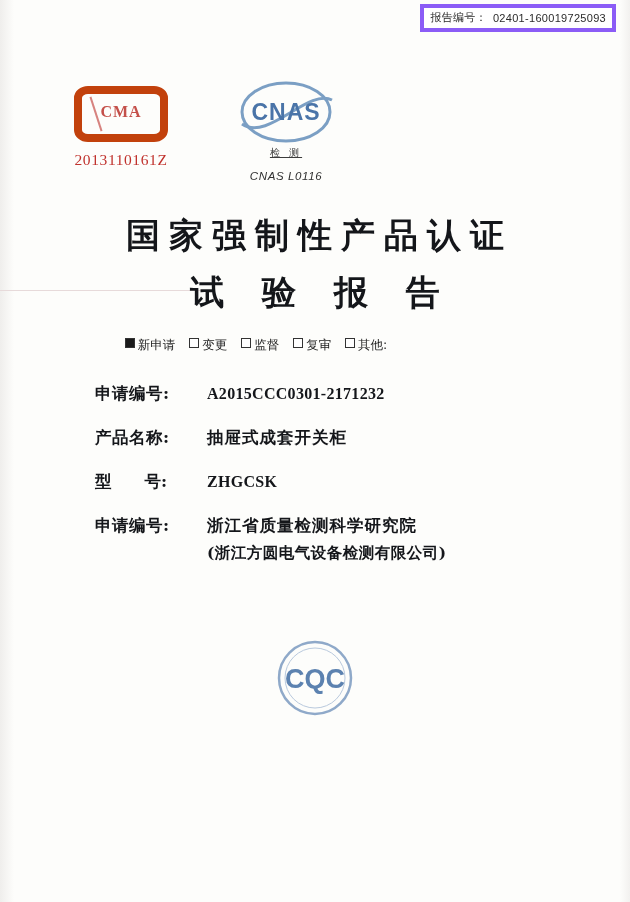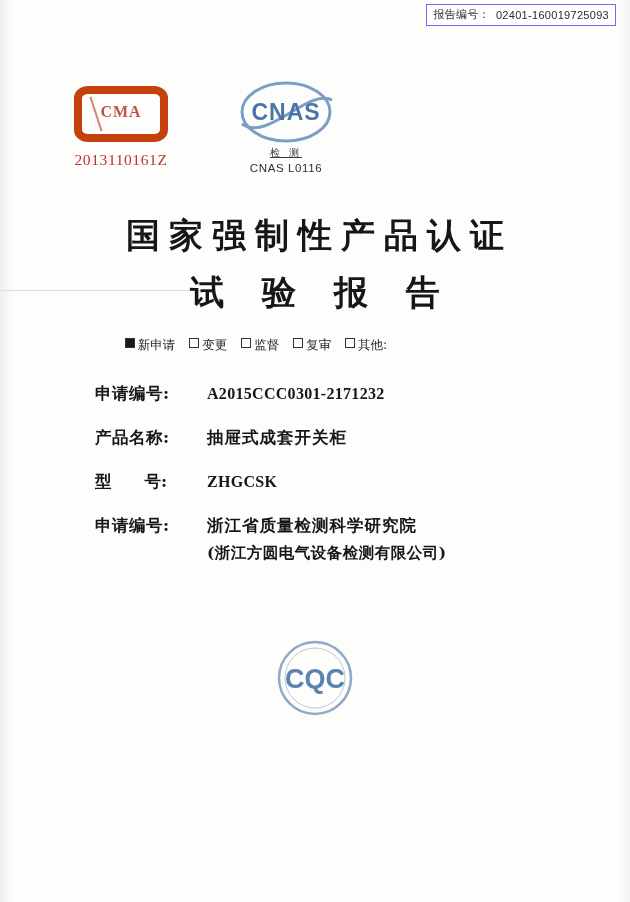--- a/index.html
+++ b/index.html
@@ -39,21 +39,21 @@
     top: 290px;
     width: 210px;
     height: 1px;
     background: #e7dada;
   }
   
   .report-no {
     position: absolute;
     top: 4px;
     right: 14px;
-    border: 1px solid #8b5cf6;
+    border: 4px solid #8b5cf6;
     padding: 2px 6px 3px 6px;
     font-size: 11.5px;
     font-family: "Liberation Sans", sans-serif;
     color: #2b2b2b;
     letter-spacing: .3px;
     background: #fff;
     display: flex;
     align-items: center;
     gap: 6px;
   }
@@ -134,21 +134,22 @@
     color: #3c3c3c;
     letter-spacing: 3px;
     margin-top: -4px;
     text-decoration: underline;
   }
   .cnas-code {
     font-family: "Liberation Sans", sans-serif;
     font-size: 11.5px;
     color: #2f2f2f;
     letter-spacing: .6px;
-    margin-top: 2px;
+    margin-top: 10px;
+    font-style: italic;
   }
   
   .title1, .title2 {
     position: absolute;
     left: 0;
     width: 630px;
     text-align: center;
     font-family: "DejaVu Serif", serif;
     font-weight: bold;
     color: #14161a;

